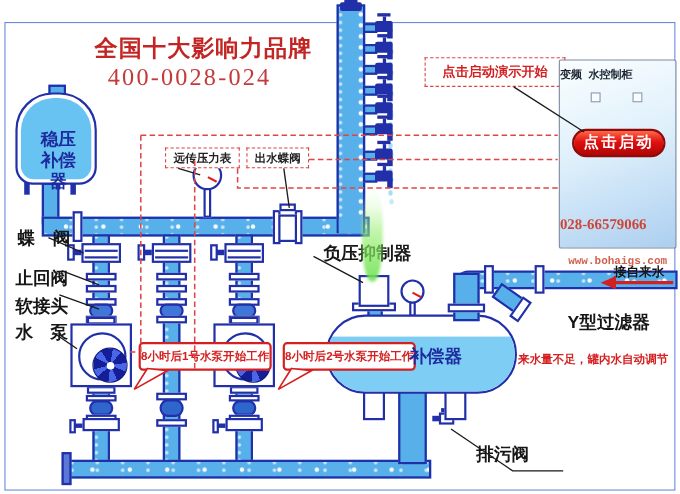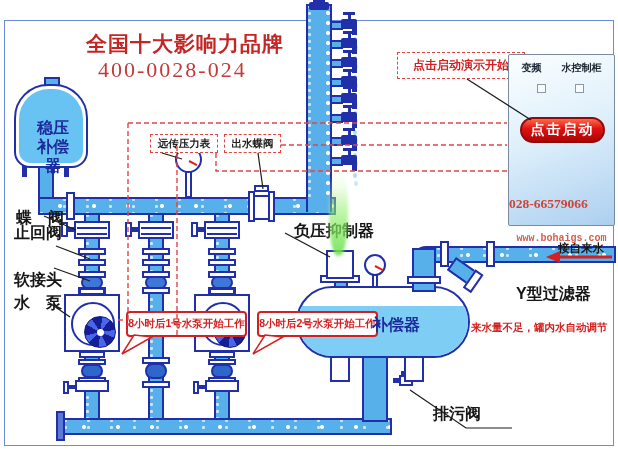--- a/index.html
+++ b/index.html
@@ -89,21 +89,21 @@
   
   .stream { position:absolute; left:329px; top:168px; width:19px; height:88px;
             background: linear-gradient(to top, rgba(110,226,80,.9), rgba(150,238,110,.6) 50%,
                         rgba(205,248,185,.25) 80%, rgba(255,255,255,0));
             border-radius:45%; filter: blur(1.5px); z-index:6; }
 
   
   .cabinet { position:absolute; left:508px; top:54px; width:107px; height:172px;
              border:1px solid #7a8aa0; border-radius:2px;
              background: linear-gradient(160deg, #fbfeff 0%, #dff0fb 45%, #accff0 100%); z-index:10; }
-  .cab-title { position:absolute; left:0; top:6px; width:100%; display:flex; justify-content:center; gap:20px;
+  .cab-title { position:absolute; left:0; top:6px; width:100%; display:flex; justify-content:flex-start; gap:6px;
              font-weight:bold; font-size:10px; color:#1a2430; }
   .indicator { position:absolute; top:29px; width:9px; height:9px; background:#f8fbff; border:1px solid #8899aa; }
   .startbtn { position:absolute; left:11px; top:62px; width:85px; height:26px;
              background: linear-gradient(#ff6a4a, #e01010 45%, #b00505);
              border:2px solid #8e0b0b; border-radius:13px; color:#fff; font-weight:bold;
              font-size:14px; letter-spacing:2px; text-align:center; line-height:21px;
              font-family:"Liberation Sans",sans-serif; cursor:pointer; }
   .company { position:absolute; left:0; top:116px; width:100%; text-align:center;
              font-family:"Liberation Serif",serif; font-weight:bold; font-size:17px;
              letter-spacing:5px; color:#c4342c; text-indent:5px; }
@@ -313,31 +313,31 @@
       <span>水控制柜</span>
     </div>
     <div class="indicator" style="left:28px;"></div>
     <div class="indicator" style="left:66px;"></div>
     <div class="startbtn">点击启动</div>
     <div class="cab-phone">028-66579066</div>
     <div class="cab-web">www.bohaigs.com</div>
   </div>
 
   <div class="lbl" style="left:16px;top:208px;">蝶　阀</div>
-  <div class="lbl" style="left:14px;top:223px;">止回阀</div>
+  <div class="lbl" style="left:14px;top:244px;">止回阀</div>
   <div class="lbl" style="left:14px;top:270px;">软接头</div>
   <div class="lbl" style="left:14px;top:293px;">水　泵</div>
   <div class="dashbox" style="left:150px;top:134px;width:68px;height:19px;">远传压力表</div>
   <div class="dashbox" style="left:224px;top:134px;width:57px;height:19px;">出水蝶阀</div>
   <div class="lbl" style="left:266px;top:221px;margin-left:28px;">负压抑制器</div>
   <div class="lbl" style="left:433px;top:404px;">排污阀</div>
   <div class="lbl" style="left:558px;top:242px;font-size:11.5px;">接自来水</div>
   <div class="lbl" style="left:516px;top:284px;">Y型过滤器</div>
   <div class="lbl red" style="left:471px;top:300px;font-size:10.5px;">来水量不足，罐内水自动调节</div>
-  <div class="dashbox" style="left:397px;top:52px;width:128px;height:27px;font-size:12px;color:#d42020;">点击启动演示开始</div>
+  <div class="dashbox" style="left:386px;top:52px;width:128px;height:27px;font-size:12px;color:#d42020;">点击启动演示开始</div>
 
   <div class="callout" style="left:126px;top:311px;">8小时后1号水泵开始工作</div>
   <div class="callout" style="left:257px;top:311px;">8小时后2号水泵开始工作</div>
 
   <svg class="overlay" width="618" height="449" viewBox="0 0 618 449">
     <g stroke="#1a1a1a" stroke-width="1.2" fill="none">
       <path d="M44,216 L76,230"></path>
       <path d="M56,246 L90,259"></path>
       <path d="M54,268 L90,281"></path>
       <path d="M48,302 L70,317"></path>

